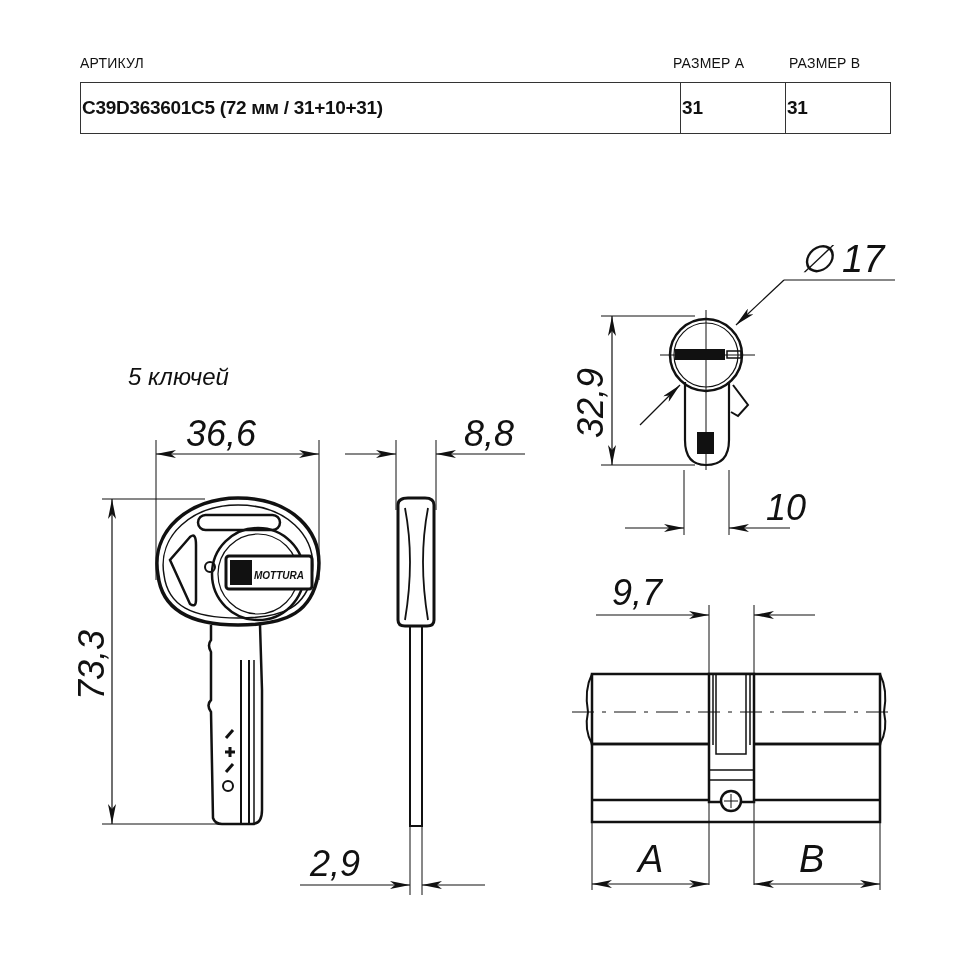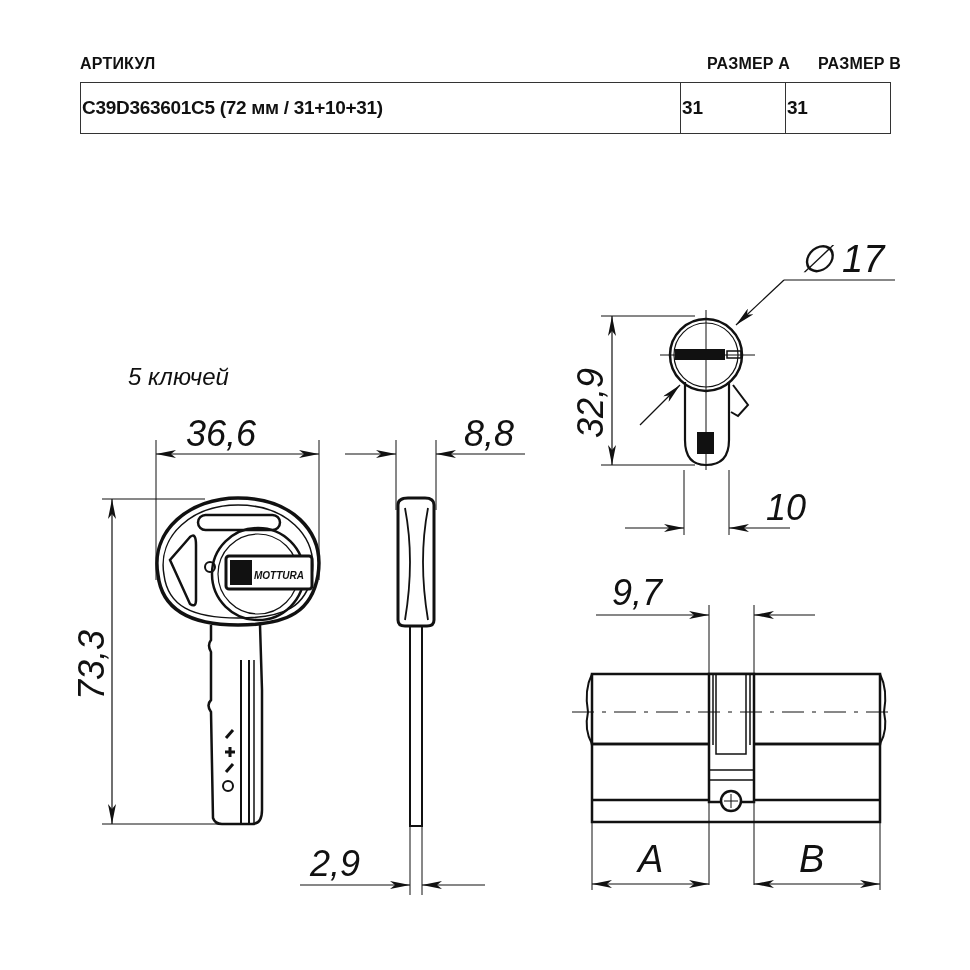--- a/index.html
+++ b/index.html
@@ -1,30 +1,30 @@
 <!DOCTYPE html>
 <html><head>
 <meta charset="utf-8">
 <style>
   html, body { margin: 0; padding: 0; background: #ffffff; }
   body { width: 970px; height: 970px; position: relative; overflow: hidden; font-family: "Liberation Sans", sans-serif; color: #111; }
-  .hdr { position: absolute; top: 55px; font-size: 16px; font-weight: bold; letter-spacing: 0.2px; }
+  .hdr { position: absolute; top: 55px; font-size: 14px; font-weight: normal; letter-spacing: 0.2px; }
   .tbl { position: absolute; left: 80px; top: 82px; width: 811px; border-collapse: collapse; }
   .tbl td { border: 1.5px solid #333; height: 48px; font-size: 19px; font-weight: bold; font-family: "Liberation Sans", sans-serif; letter-spacing: -0.3px; }
   .tbl td.art { width: 586px; }
   .tbl td.num { text-align: left; width: 100px; }
   svg { position: absolute; left: 0; top: 0; }
   svg text { font-family: "Liberation Sans", sans-serif; font-style: italic; fill: #111; }
 </style>
 </head>
 <body>
 
 <div class="hdr" style="left:80px;">АРТИКУЛ</div>
-<div class="hdr" style="left:707px;">РАЗМЕР А</div>
-<div class="hdr" style="left:818px;">РАЗМЕР В</div>
+<div class="hdr" style="left:673px;">РАЗМЕР А</div>
+<div class="hdr" style="left:789px;">РАЗМЕР В</div>
 
 <table class="tbl">
   <tbody>
       <tr>
     <td class="art">C39D363601C5 (72 мм / 31+10+31)</td>
     <td class="num">31</td>
     <td class="num">31</td>
   </tr>
 </tbody>
   </table>

